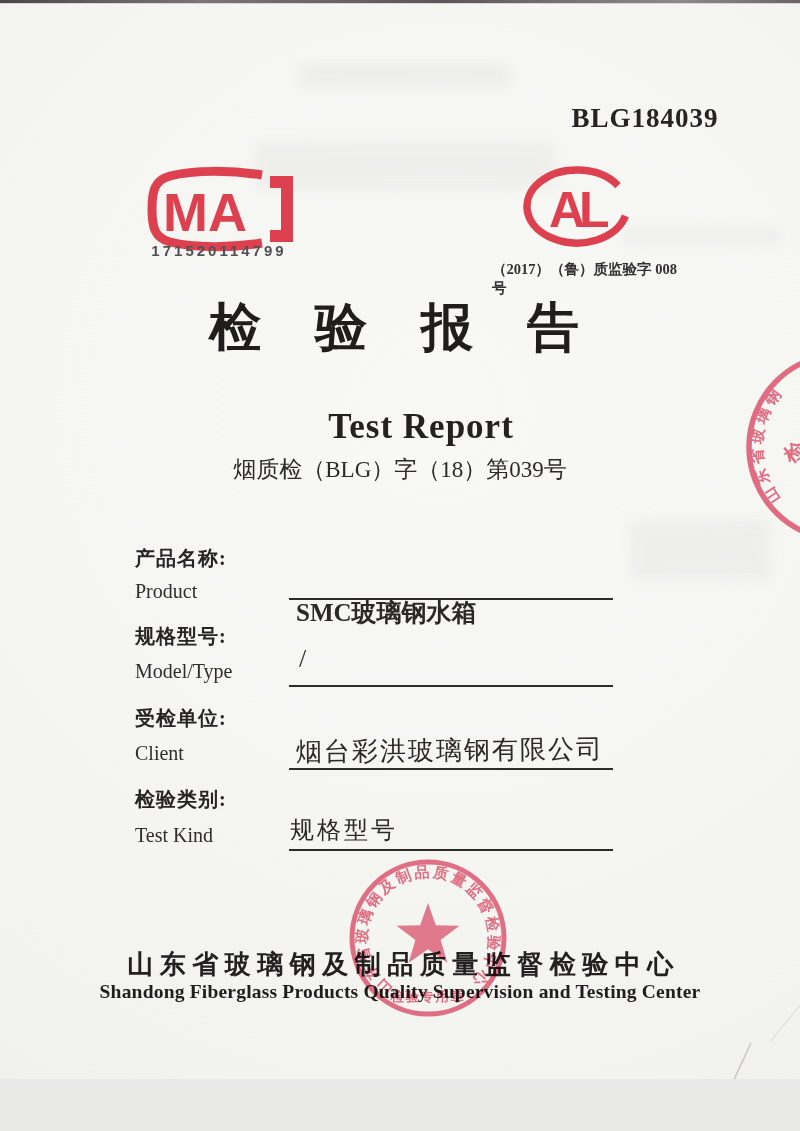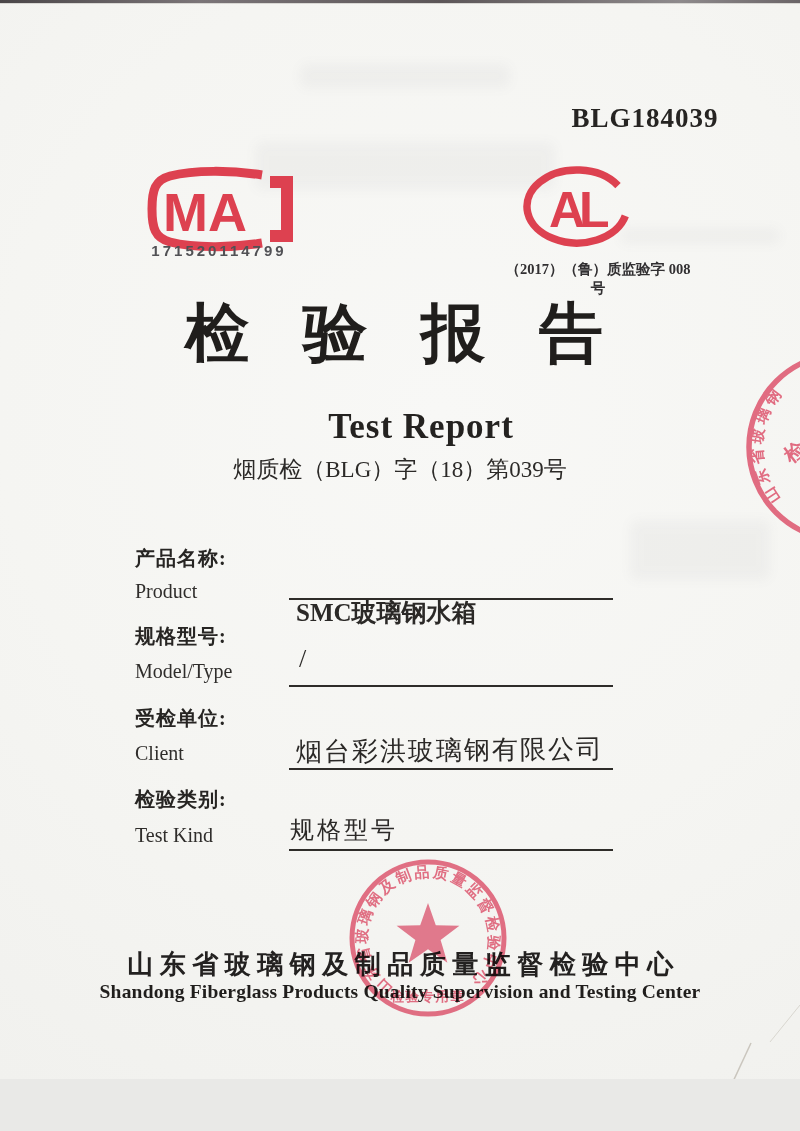--- a/index.html
+++ b/index.html
@@ -11,28 +11,28 @@
   }
   .abs{position:absolute;}
   
   .scan-edge-top{top:0;left:0;right:0;height:3px;
     background:linear-gradient(90deg,#4a4648,#7b7578 25%,#5c5658 55%,#8e8a8c 85%,#6a6467);}
   .scan-edge-top2{top:3px;left:0;right:0;height:1px;background:#d8d7d3;}
   .ghost{background:#6a6a72;opacity:.05;filter:blur(6px);border-radius:6px;}
   
   .report-code{top:103px;left:540px;width:210px;text-align:center;
     font-size:27px;font-weight:700;letter-spacing:1px;color:#262422;}
-  .mark-caption{font-weight:700;color:#323032;text-align:center;margin-left:8px;}
+  .mark-caption{font-weight:700;color:#323032;}
   .cma-number{top:242px;left:140px;width:158px;font-family:"Liberation Sans","DejaVu Sans",sans-serif;
     font-size:15px;font-weight:600;letter-spacing:3px;color:#515155;text-align:center;}
   .cal-caption{top:260px;left:492px;width:196px;font-size:14.5px;}
   
   .title-zh{top:300px;left:0;right:0;text-align:center;padding-left:42px;
     font-family:"Liberation Sans","DejaVu Sans",sans-serif;
-    font-size:64px;font-weight:900;letter-spacing:54px;color:#201e1c;line-height:1.05;}
+    font-size:52px;font-weight:900;letter-spacing:54px;color:#201e1c;line-height:1.05;}
   .title-en{top:407px;left:0;right:0;text-align:center;
     font-size:35px;font-weight:700;letter-spacing:1px;color:#242220;margin-left:42px;}
   .serial{top:454px;left:0;right:0;text-align:center;font-size:23px;color:#2c2a28;}
   
   .label-zh{left:135px;font-size:20px;font-weight:700;color:#272523;letter-spacing:1px;}
   .label-en{left:135px;font-size:20px;color:#2f2d2b;}
   .field-line{left:289px;width:324px;height:2px;background:#2e2c29;}
   .field-value{color:#2b2927;white-space:nowrap;}
   .v1{top:563px;left:296px;font-size:25px;font-weight:700;margin-top:33px;}
   .v2{top:644px;left:299px;font-size:26px;}

